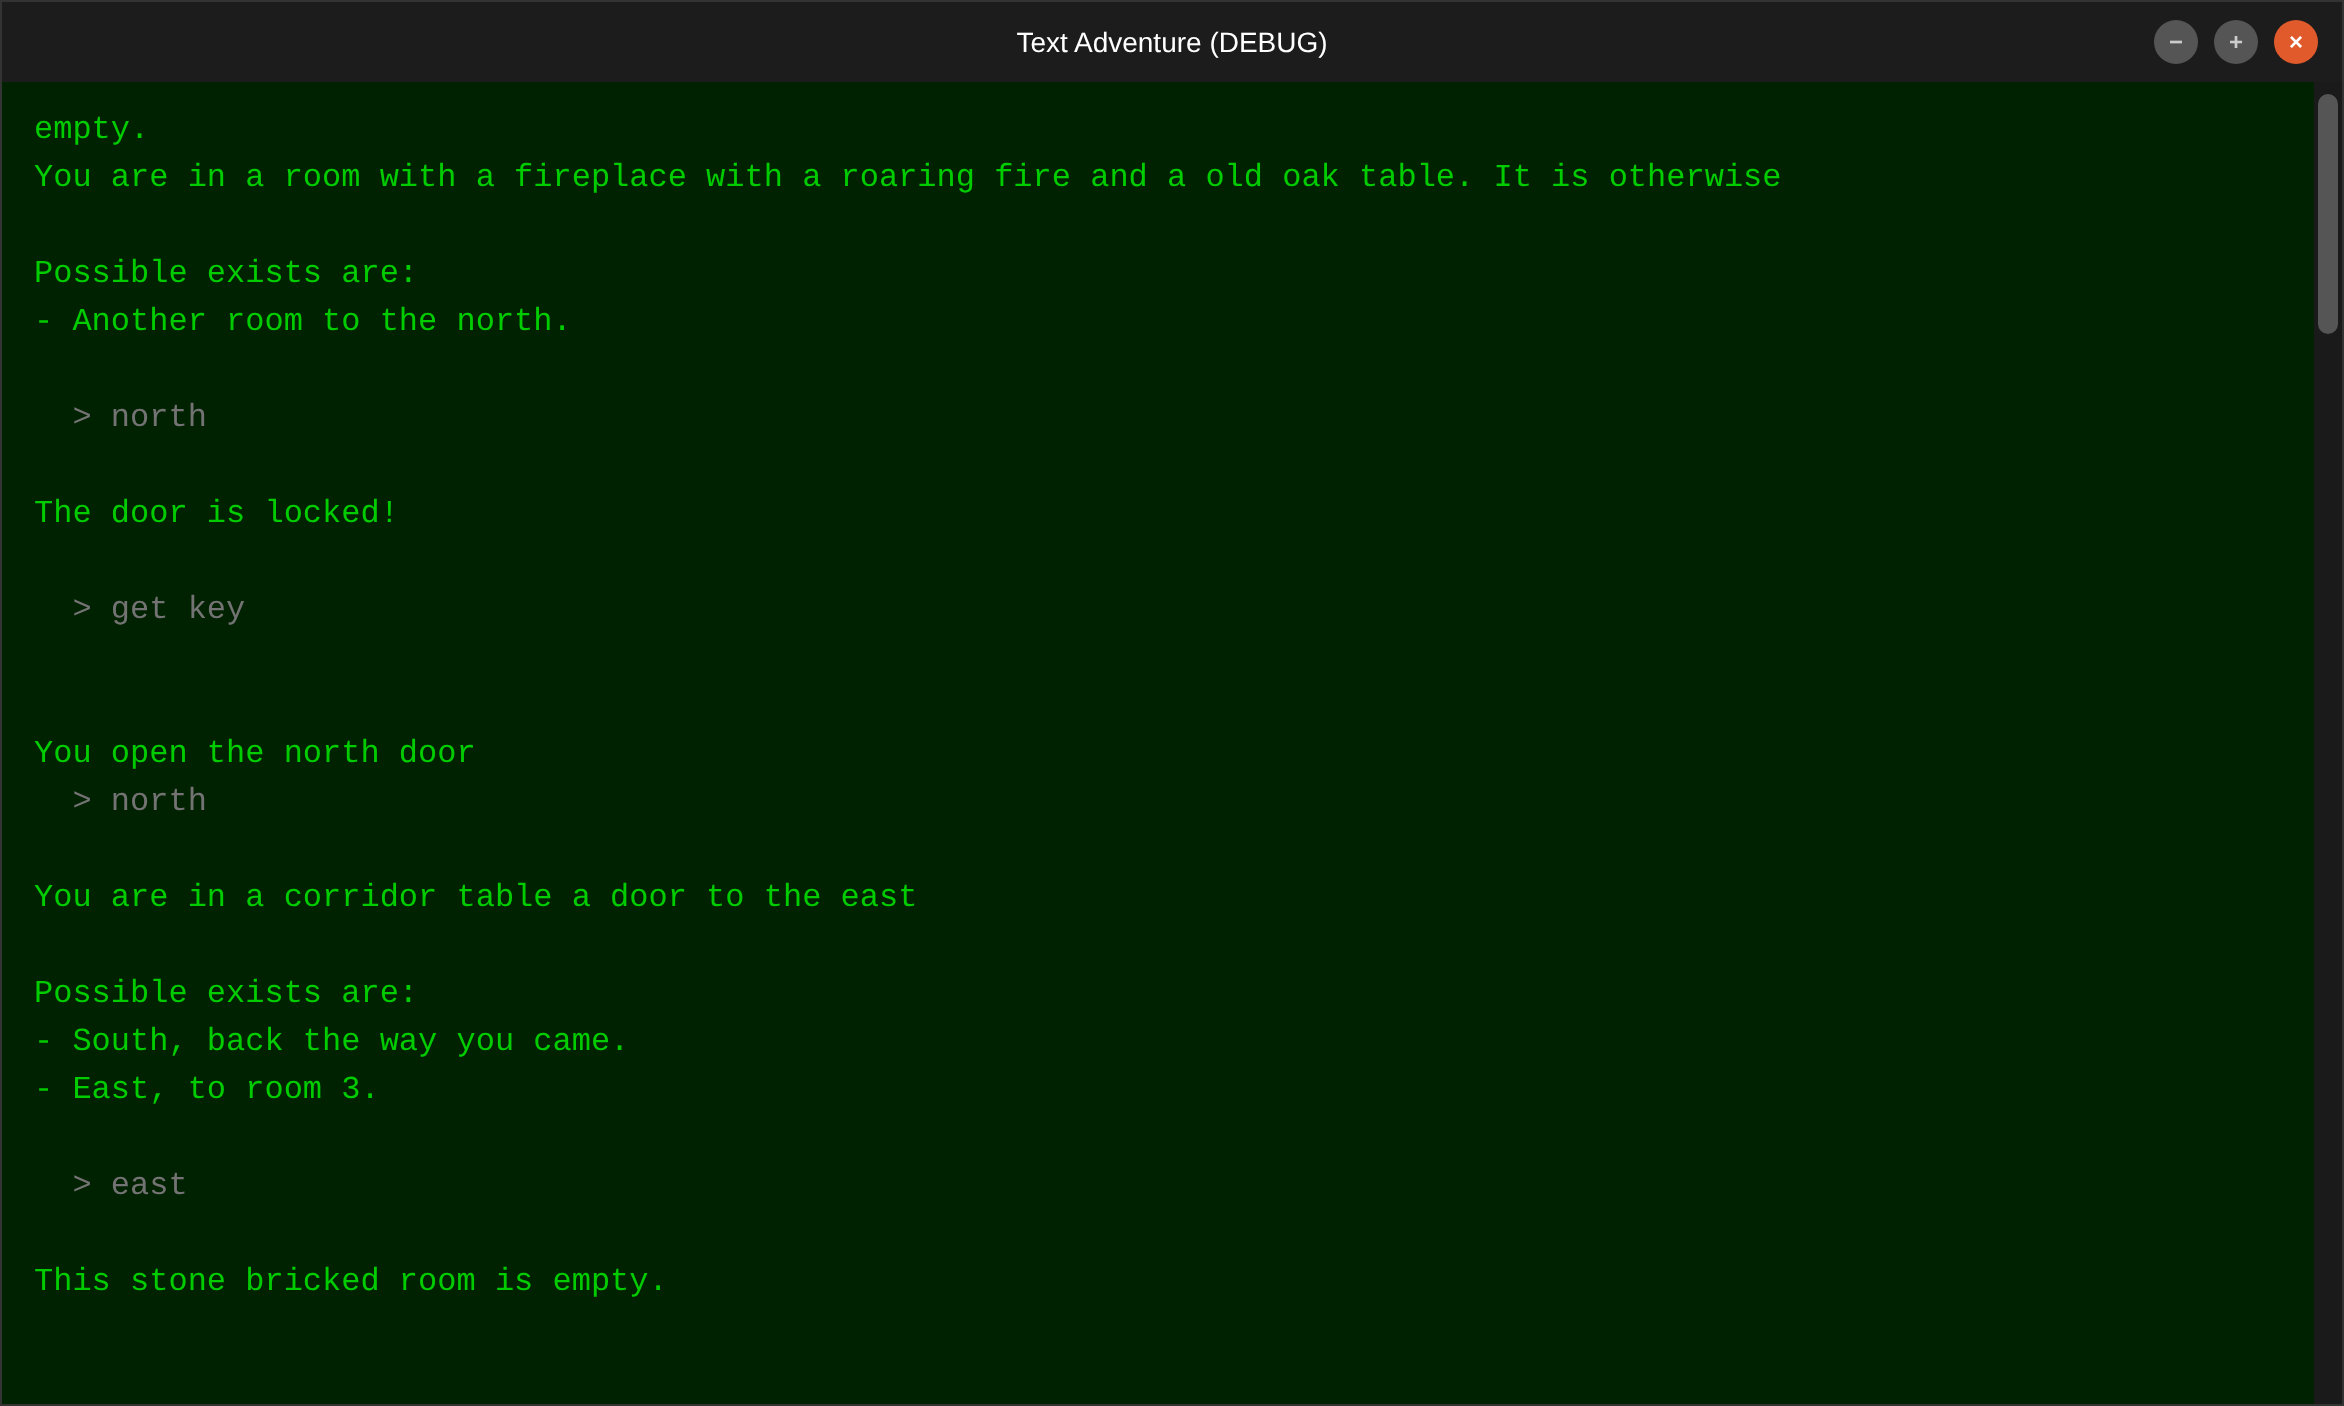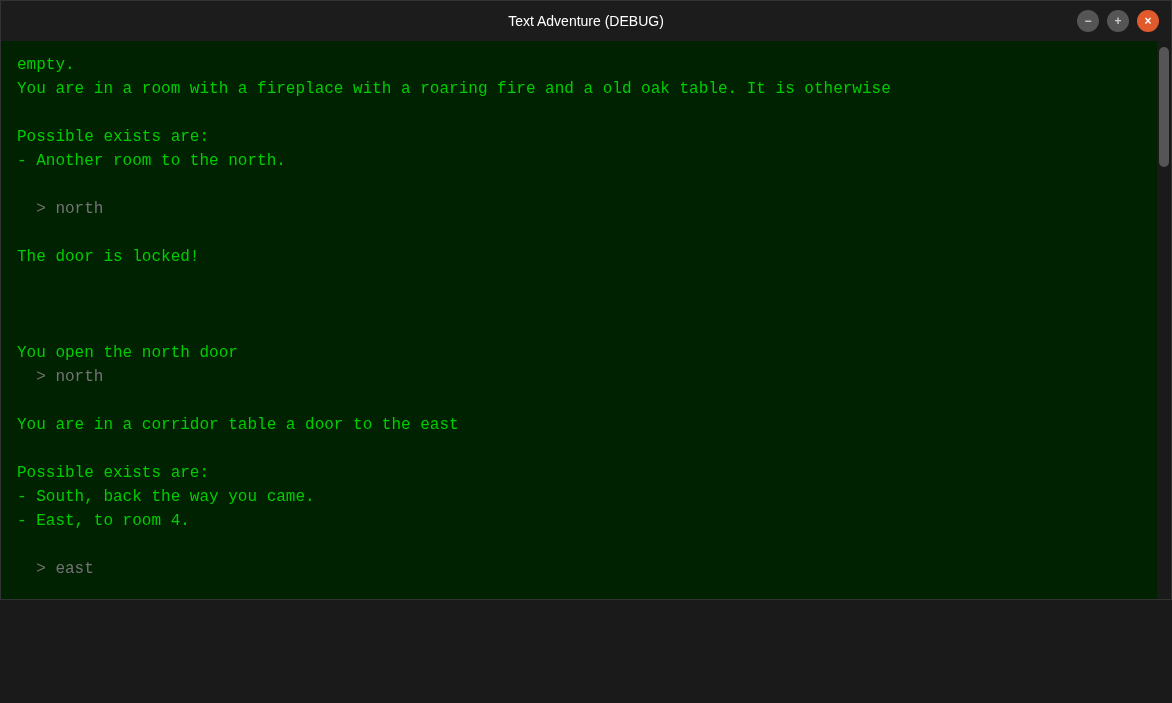--- a/index.html
+++ b/index.html
@@ -11,21 +11,21 @@
     body {
       width: 1172px;
       height: 703px;
       overflow: hidden;
       font-family: monospace;
       background: #1a1a1a;
     }
 
     .window {
       width: 1172px;
-      height: 600px;
+      height: 703px;
       display: flex;
       flex-direction: column;
       background: #002200;
       border: 1px solid #333;
     }
 
     .titlebar {
       height: 40px;
       background: #1c1c1c;
       display: flex;
@@ -152,30 +152,31 @@
         <div class="terminal-line output">empty.</div>
         <div class="terminal-line output">You are in a room with a fireplace with a roaring fire and a old oak table. It is otherwise</div>
         <div class="empty-line"></div>
         <div class="terminal-line output">Possible exists are:</div>
         <div class="terminal-line output">- Another room to the north.</div>
         <div class="empty-line"></div>
         <div class="terminal-line command">  &gt; north</div>
         <div class="empty-line"></div>
         <div class="terminal-line output">The door is locked!</div>
         <div class="empty-line"></div>
+        <div class="terminal-line command">  &gt; get key</div>
         <div class="empty-line"></div>
         <div class="empty-line"></div>
         <div class="terminal-line output">You open the north door</div>
         <div class="terminal-line command">  &gt; north</div>
         <div class="empty-line"></div>
         <div class="terminal-line output">You are in a corridor table a door to the east</div>
         <div class="empty-line"></div>
         <div class="terminal-line output">Possible exists are:</div>
         <div class="terminal-line output">- South, back the way you came.</div>
-        <div class="terminal-line output">- East, to room 4.</div>
+        <div class="terminal-line output">- East, to room 3.</div>
         <div class="empty-line"></div>
         <div class="terminal-line command">  &gt; east</div>
         <div class="empty-line"></div>
         <div class="terminal-line output">This stone bricked room is empty.</div>
       </div>
     <div class="scrollbar">
       <div class="scrollbar-thumb"></div>
     </div>
   </div>
 </div>

